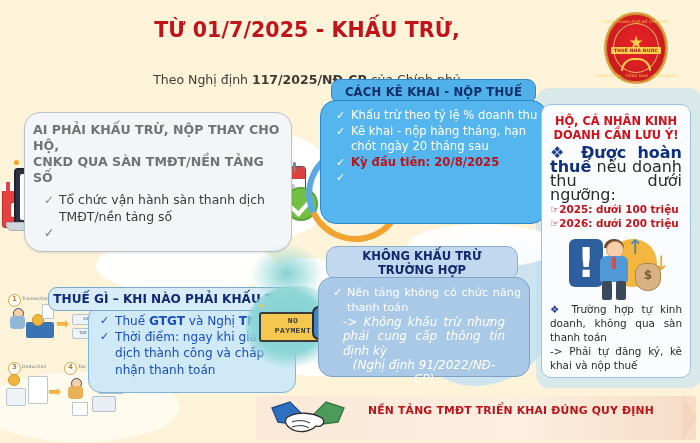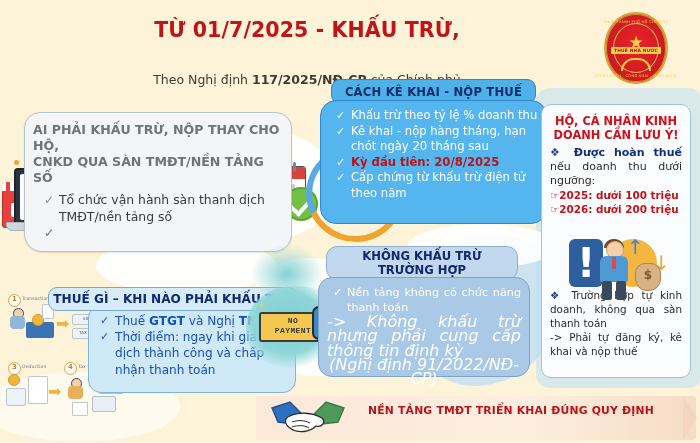--- a/index.html
+++ b/index.html
@@ -102,21 +102,21 @@
   
   #boxC{
     left:541px;top:104px;width:150px;height:274px;
     background:#fbfcfd;border:1.4px solid #9dc3e6;border-radius:10px;
   }
   #boxC .h{
     color:#d0111b;font-weight:bold;font-size:11.4px;line-height:14px;
     text-align:center;padding:9px 6px 4px;
   }
   #boxC .p{
-    color:#2a2a2a;font-size:11px;line-height:14px;padding:0 8px;
+    color:#2a2a2a;font-size:16px;line-height:14px;padding:0 8px;
     text-align:justify;
   }
   #boxC .p b{color:#10307d;font-weight:bold;}
   #boxC .dia{color:#1f3f94;font-weight:bold;}
   #boxC .bullet{
     color:#c0141a;font-size:10.4px;line-height:14px;padding:0 8px;font-weight:bold;
   }
   #boxC .bullet .ar{color:#c0141a;}
   #boxC .p2{
     color:#2a2a2a;font-size:10.4px;line-height:14px;padding:0 8px;text-align:justify;
@@ -149,22 +149,22 @@
     left:318px;top:277px;width:212px;height:100px;
     background:#a9c9e6;border:1.4px solid #7ea5c6;border-radius:14px;
   }
   #boxE ul{margin:0;padding:8px 8px 0 28px;list-style:none;}
   #boxE li{
     position:relative;color:#ffffff;font-size:11.2px;line-height:14.6px;
     text-align:justify;
   }
   #boxE li .tick{position:absolute;left:-14px;top:0;color:#ffffff;}
   #boxE .it{
-    color:#ffffff;font-size:16px;line-height:14.2px;font-style:italic;
-    padding:0 8px;text-align:justify;
+    color:#ffffff;font-size:12px;line-height:14.2px;font-style:italic;
+    padding:0 24px;text-align:justify;
   }
   #boxE .it.center{text-align:center;}
 
   
   #banner{
     left:256px;top:396px;width:440px;height:44px;
     background:linear-gradient(90deg,#fbe8d8 0%,#fdeee0 60%,#f6dcc6 100%);
     border-radius:3px;
   }
   #banner .arrowR{
@@ -437,21 +437,21 @@
       <li><span class="tick">✓</span></li>
     </ul>
   </div>
 
   <div class="hdr" id="boxBhdr">CÁCH KÊ KHAI - NỘP THUẾ</div>
   <div class="box" id="boxB">
     <ul>
       <li><span class="tick">✓</span><span>Khấu trừ theo tỷ lệ % doanh thu</span></li>
       <li><span class="tick">✓</span><span>Kê khai - nộp hàng tháng, hạn chót ngày 20 tháng sau</span></li>
       <li class="red"><span class="tick" style="color:#ffffff">✓</span><span>Kỳ đầu tiên: 20/8/2025</span></li>
-      <li><span class="tick">✓</span><span>Cấp chứng từ khấu trừ điện tử theo năm</span></li>
+      <li><span class="tick">✓</span></li>
     </ul>
   </div>
 
   <div class="box" id="boxC">
     <div class="h">
       <div>HỘ, CÁ NHÂN KINH</div>
       <div>DOANH CẦN LƯU Ý!</div>
     </div>
     <div class="p">
       <span class="dia">❖</span>

